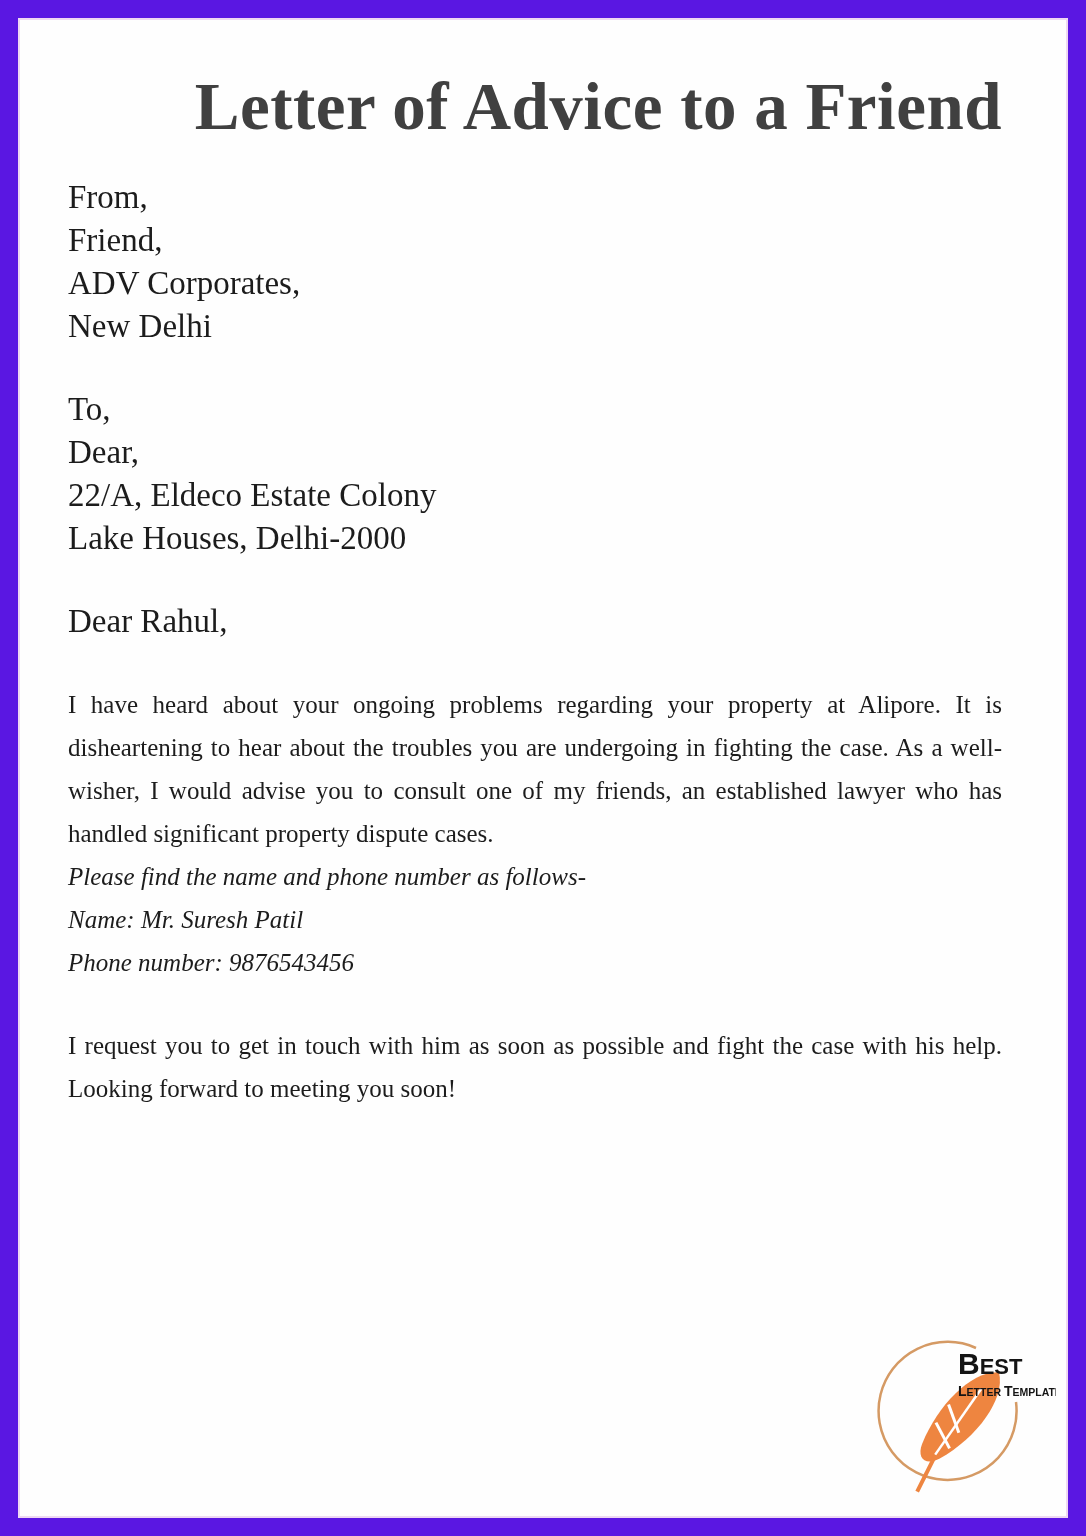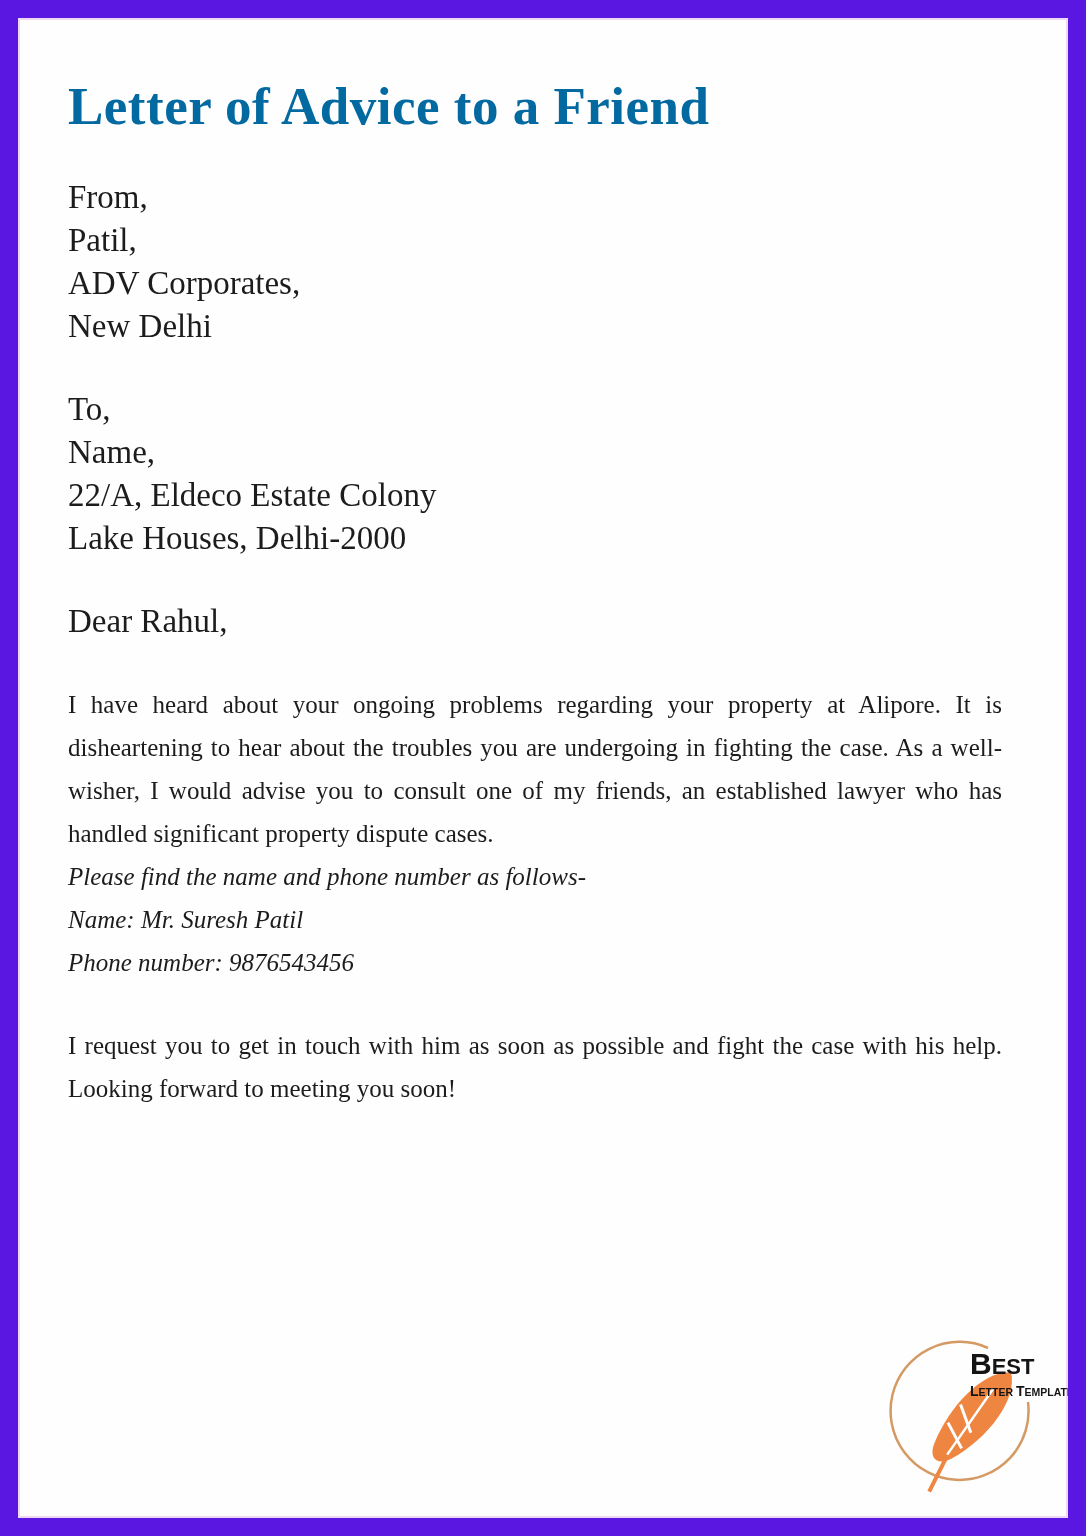--- a/index.html
+++ b/index.html
@@ -18,69 +18,69 @@
     overflow: hidden;
     font-family: "Liberation Serif", "DejaVu Serif", serif;
     color: #1c1c1c;
   }
   .content {
     box-sizing: border-box;
     padding: 58px 66px 0 50px;
   }
   .title {
     margin: 0 0 0 0;
-    text-align: left;
-    font-size: 53px;
+    text-align: right;
+    font-size: 67px;
     line-height: 60px;
     font-weight: 700;
     letter-spacing: 0.5px;
-    color: #0369a1;
+    color: #404040;
   }
   .block {
     margin-top: 40px;
     font-size: 33px;
     line-height: 43px;
   }
   .block .line { display: block; }
   .para {
     margin-top: 40px;
     font-size: 25px;
     line-height: 43px;
     text-align: justify;
   }
   .para .line-left { display: block; text-align: left; font-style: italic; }
   .closing { margin-top: 40px; }
   .logo {
     position: absolute;
-    right: 0;
+    right: 12px;
     bottom: 10px;
     width: 190px;
     height: 190px;
   }
   .logo svg { width: 100%; height: 100%; }
 </style>
 </head>
 <body>
 
 <div class="page">
   <div class="content">
 
     <h1 class="title">Letter of Advice to a Friend</h1>
 
     <div class="block">
       <span class="line">From,</span>
-      <span class="line">Patil,</span>
+      <span class="line">Friend,</span>
       <span class="line">ADV Corporates,</span>
       <span class="line">New Delhi</span>
     </div>
 
 
     <div class="block">
       <span class="line">To,</span>
-      <span class="line">Name,</span>
+      <span class="line">Dear,</span>
       <span class="line">22/A, Eldeco Estate Colony</span>
       <span class="line">Lake Houses, Delhi-2000</span>
     </div>
 
     <div class="block">Dear Rahul,</div>
 
     <div class="para">
       <span>I have heard about your ongoing problems regarding your property at Alipore. It is disheartening to hear about the troubles you are undergoing in fighting the case. As a well-wisher, I would advise you to consult one of my friends, an established lawyer who has handled significant property dispute cases.</span>
       <span class="line-left">Please find the name and phone number as follows-</span>
       <span class="line-left">Name: Mr. Suresh Patil</span>

